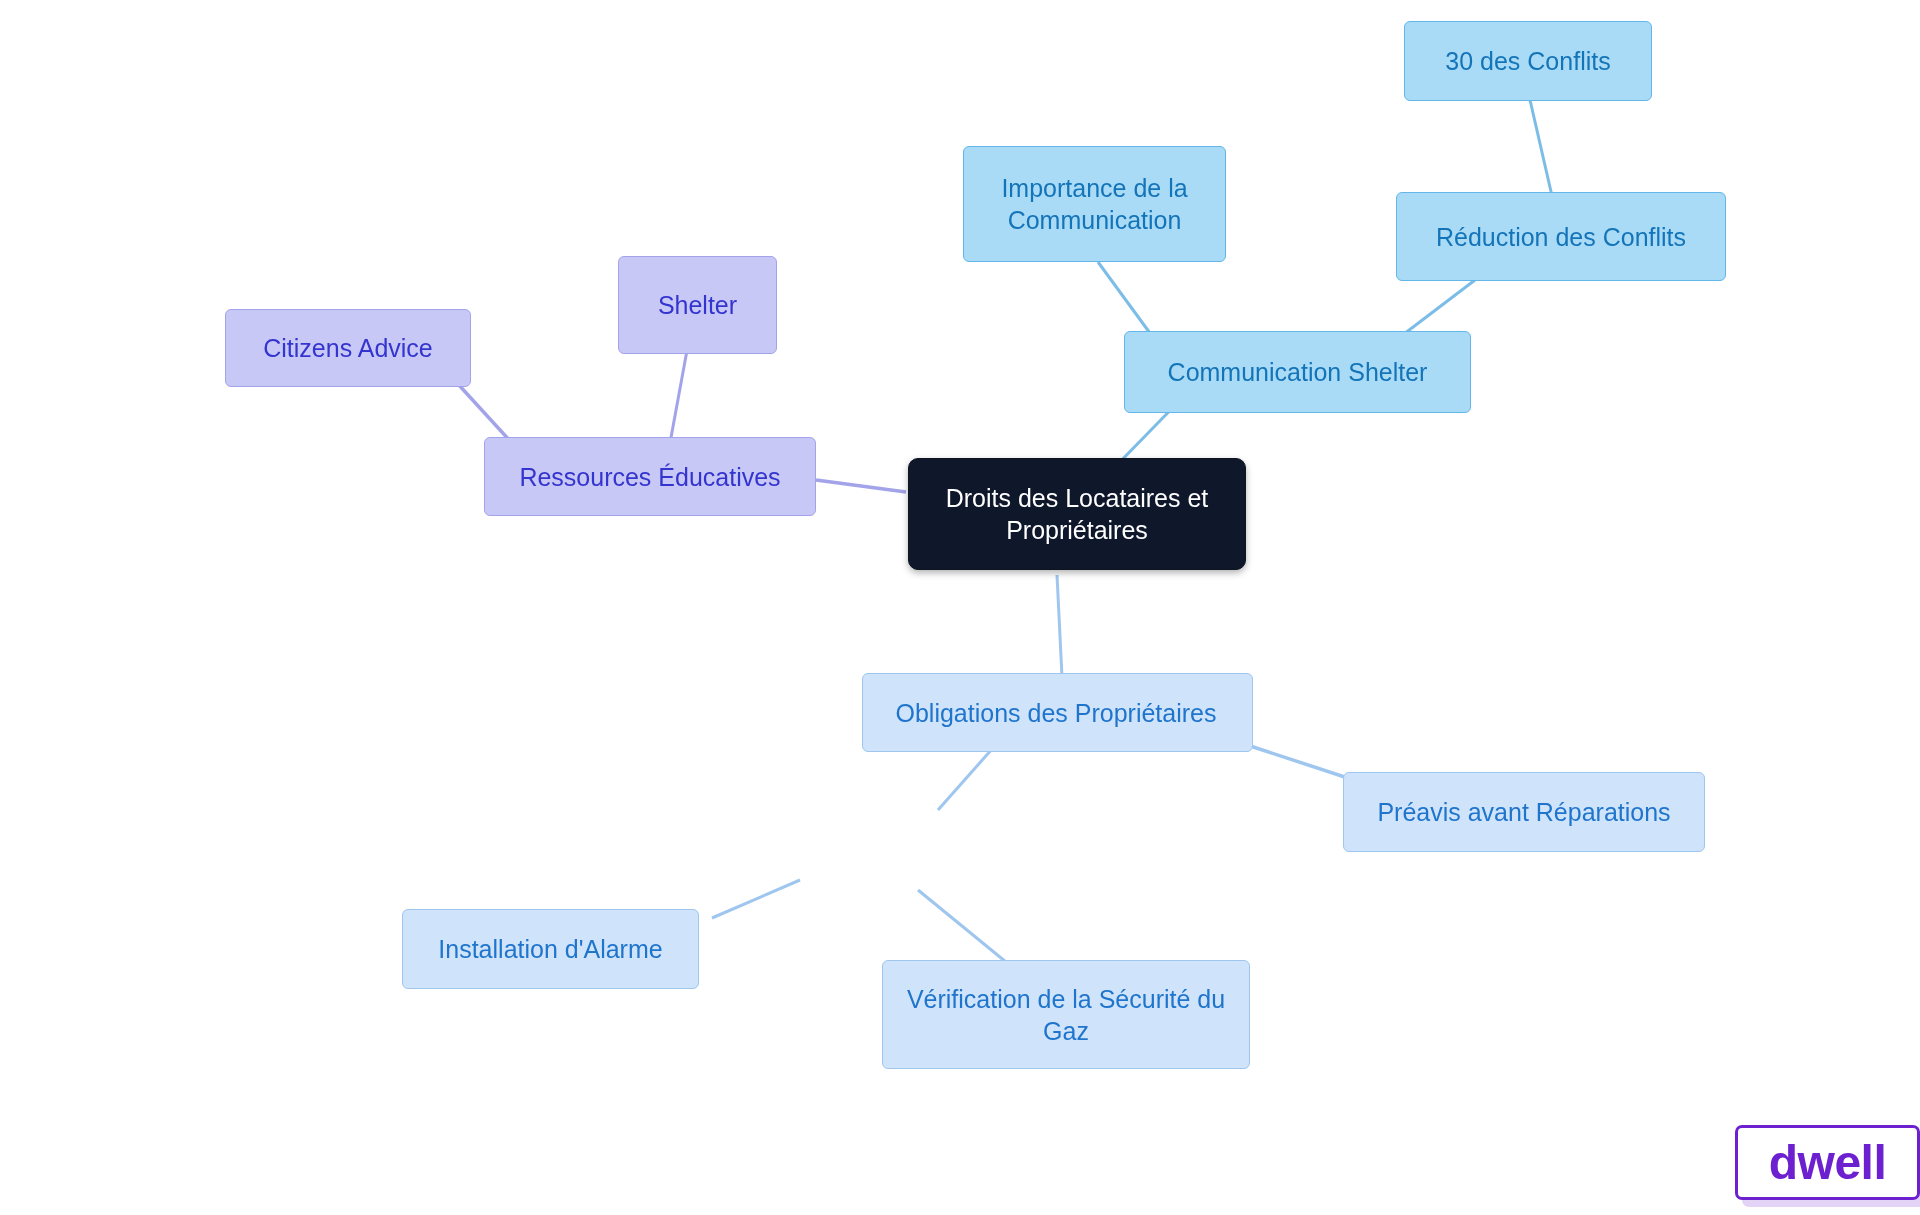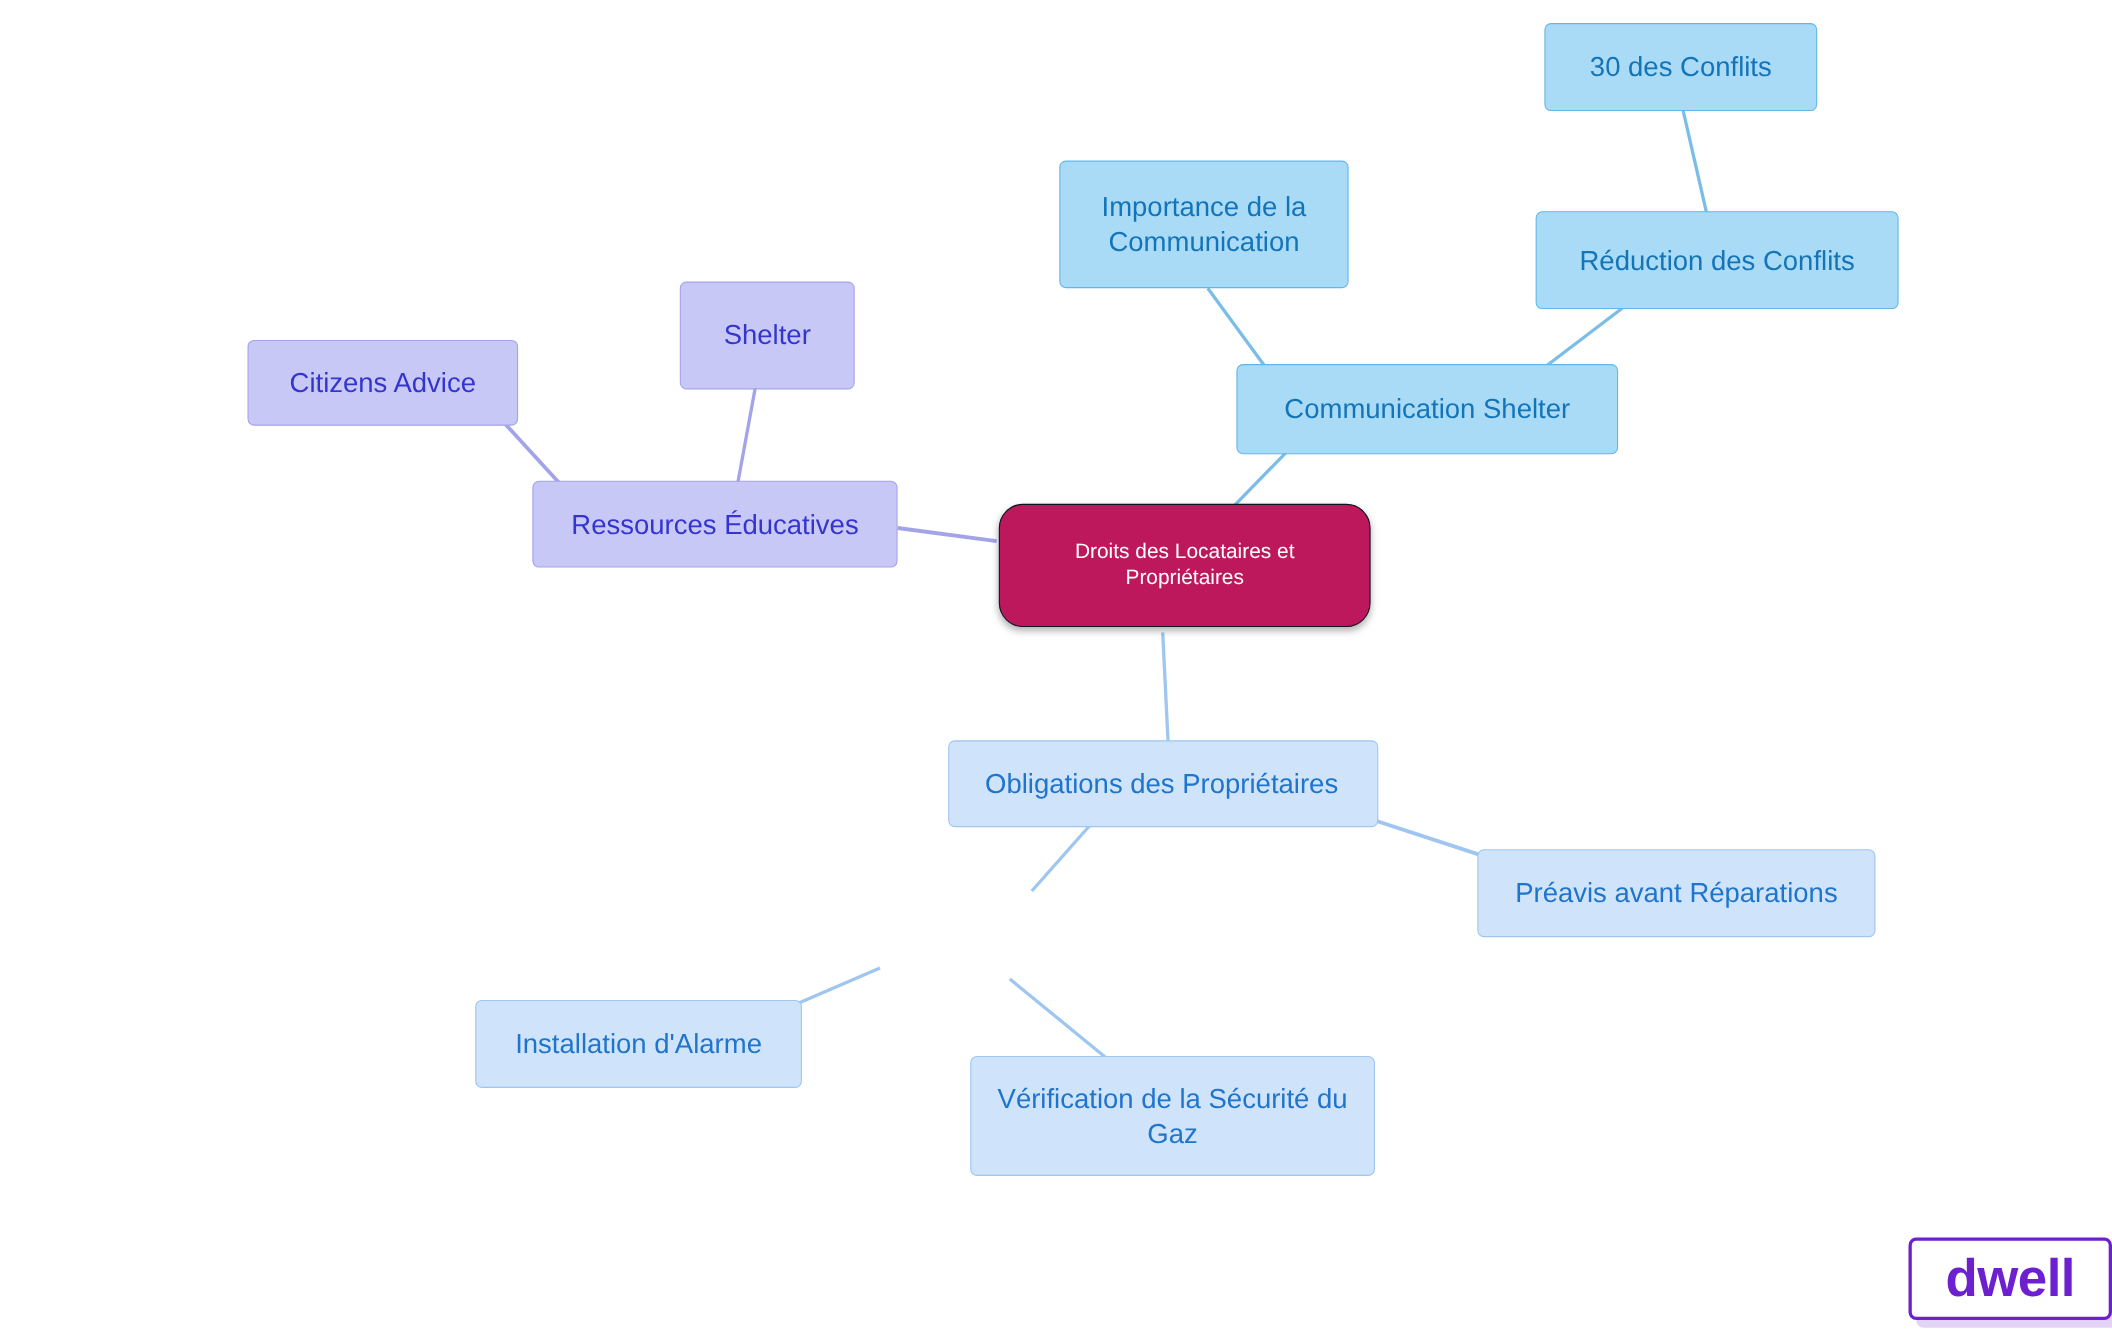--- a/index.html
+++ b/index.html
@@ -31,25 +31,25 @@
     display: flex;
     align-items: center;
     justify-content: center;
     text-align: center;
     border-radius: 6px;
     line-height: 1.28;
     white-space: pre-line;
     padding: 6px 14px;
   }
   .node-root {
-    background: #be185d;
+    background: #0f172a;
     color: #ffffff;
     border: 1px solid #0e1420;
-    border-radius: 22px;
-    font-size: 19px;
+    border-radius: 10px;
+    font-size: 25px;
     box-shadow: 0 3px 7px rgba(0,0,0,0.30);
   }
   .node-blue-a {
     background: #a9dbf7;
     border: 1.6px solid #63b6e8;
     color: #1474b8;
     font-size: 25px;
   }
   .node-blue-b {
     background: #cfe4fb;
@@ -129,21 +129,21 @@
 
   <div class="node node-purple" style="left:225px; top:309px; width:246px; height:78px;">Citizens Advice</div>
 
   <div class="node node-purple" style="left:618px; top:256px; width:159px; height:98px;">Shelter</div>
 
   <div class="node node-blue-b" style="left:862px; top:673px; width:391px; height:79px;padding-left:11px;">Obligations des Propriétaires</div>
 
   <div class="node node-blue-b" style="left:1343px; top:772px; width:362px; height:80px;">Préavis avant Réparations</div>
 
 
-  <div class="node node-blue-b" style="left:432px; top:909px; width:297px; height:80px;">Installation d'Alarme</div>
+  <div class="node node-blue-b" style="left:402px; top:909px; width:297px; height:80px;">Installation d'Alarme</div>
 
   <div class="node node-blue-b" style="left:882px; top:960px; width:368px; height:109px;">Vérification de la Sécurité du
 Gaz</div>
 
   <div id="logo" style="left:1715px; top:1125px; width:185px; height:75px;margin-left:20px;">
     <span id="logo-text">dwell</span>
   </div>
 
 </div>
 

